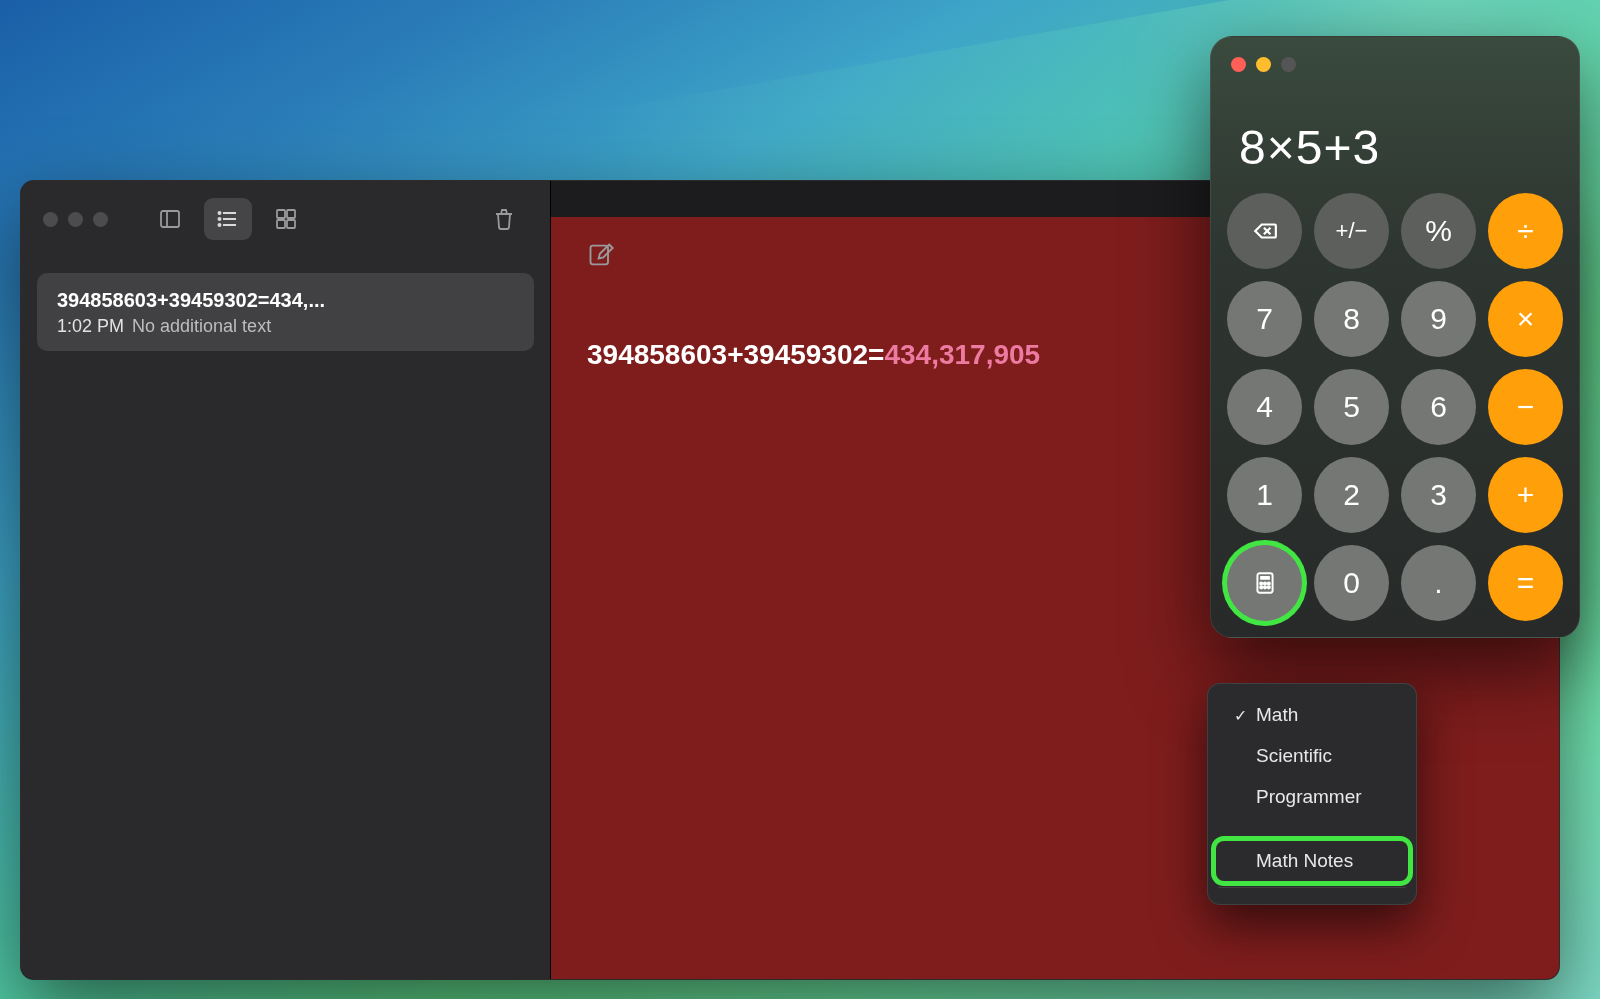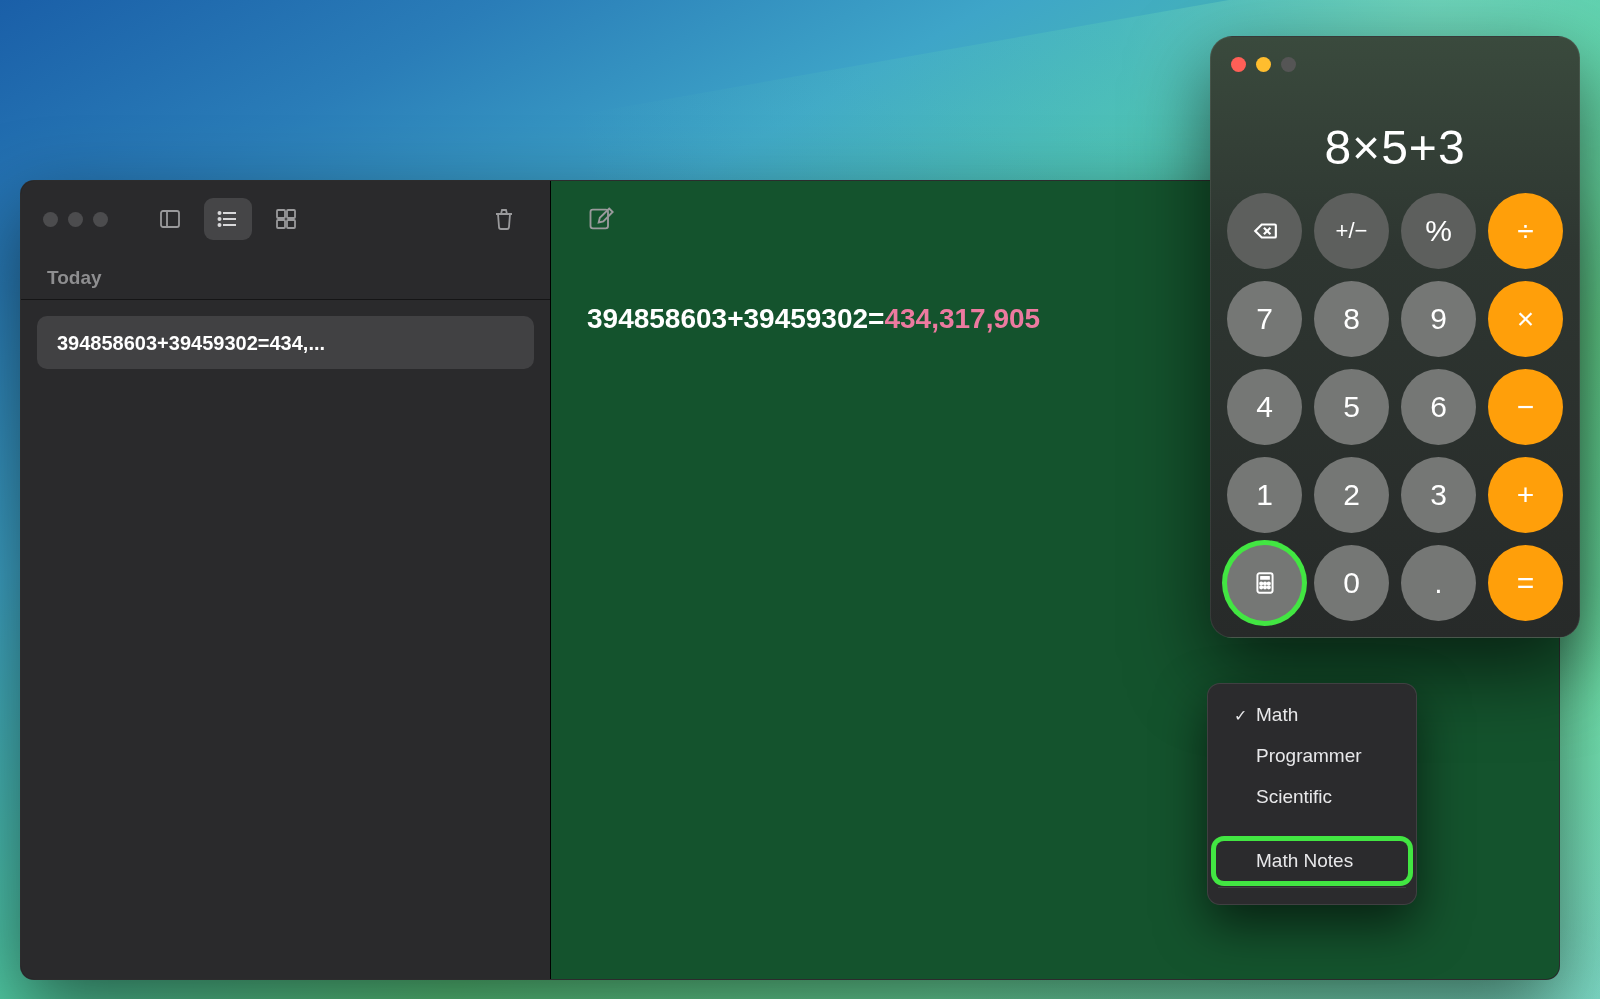--- a/index.html
+++ b/index.html
@@ -33,21 +33,21 @@
     .notes-section-h { padding: 10px 26px 10px; color: #8e8e90; font-size: 19px; font-weight: 600; border-bottom: 1px solid rgba(0,0,0,0.5); }
     
     .notes-list { padding: 16px; }
     .note-card { background: #414143; border-radius: 10px; padding: 16px 20px 14px; }
     .note-title { color: #fff; font-size: 20px; font-weight: 700; white-space: nowrap; overflow: hidden; text-overflow: ellipsis; }
     .note-sub { margin-top: 4px; color: #bdbdbf; font-size: 18px; }
     .note-sub .time { color: #e2e2e4; margin-right: 8px; }
     .note-folder { margin-top: 6px; display: flex; align-items: center; gap: 8px; color: #bdbdbf; font-size: 18px; }
     .note-folder svg { width: 18px; height: 18px; }
     
-    .notes-main { flex: 1; background: #14532d; display: flex; flex-direction: column; }
+    .notes-main { flex: 1; background: #7f1d1d; display: flex; flex-direction: column; margin-top: 36px; }
     .notes-main-tb { height: 76px; display: flex; align-items: center; gap: 28px; padding: 0 36px; color: #9a9a9c; }
     .notes-main-tb .spacer { flex: 1; }
     .notes-main-tb .ic { width: 28px; height: 28px; display: flex; align-items: center; justify-content: center; }
     .notes-main-tb .ic svg { width: 28px; height: 28px; }
     .notes-main-tb .aa { font-size: 26px; font-weight: 400; letter-spacing: 1px; }
     
     .editor { padding: 46px 36px; font-size: 28px; font-weight: 700; color: #fff; }
     .editor .res { color: #ed7aa0; font-weight: 700; }
     
     
@@ -55,21 +55,21 @@
       position: absolute; right: 20px; top: 36px; width: 370px;
       background: linear-gradient(180deg, #3a4a3d 0%, #2e3631 35%, #272a29 100%);
       border-radius: 22px; padding: 16px; box-shadow: 0 30px 80px rgba(0,0,0,0.6);
       border: 1px solid rgba(255,255,255,0.08);
     }
     .calc-dots { display: flex; gap: 10px; margin: 4px 4px 0; }
     .calc-dots .d { width: 15px; height: 15px; border-radius: 50%; }
     .calc-dots .r { background: #ff5f57; }
     .calc-dots .y { background: #ffbd2e; }
     .calc-dots .g { background: #555; }
-    .calc-display { text-align: center; color: #fff; font-size: 48px; font-weight: 400; padding: 48px 12px 18px; letter-spacing: 1px; }
+    .calc-display { text-align: left; color: #fff; font-size: 48px; font-weight: 400; padding: 48px 12px 18px; letter-spacing: 1px; }
     .calc-grid { display: grid; grid-template-columns: repeat(4, 1fr); gap: 12px; }
     .ckey {
       height: 76px; border-radius: 50%; display: flex; align-items: center; justify-content: center;
       font-size: 30px; color: #fff; cursor: pointer; user-select: none;
     }
     .kfn  { background: #5d5f5d; }
     .knum { background: #757775; }
     .kop  { background: #ff9f0a; }
     .ckey.hi { box-shadow: 0 0 0 5px #42e642; }
     .ckey svg { width: 26px; height: 26px; }
@@ -124,24 +124,26 @@
             </svg>
         </div>
         <div class="tbbtn trash-btn">
           <svg viewBox="0 0 24 24" fill="none" stroke="currentColor" stroke-width="1.8">
               <path d="M4 7h16"></path>
               <path d="M10 3h4l1 4H9l1-4z"></path>
               <path d="M6 7l1 13a2 2 0 0 0 2 2h6a2 2 0 0 0 2-2l1-13"></path>
             </svg>
         </div>
       </div>
-      <div class="notes-section-h">Today</div>
       <div class="notes-list">
         <div class="note-card">
           <div class="note-title">394858603+39459302=434,...</div>
+          <div class="note-sub">
+            <span class="time">1:02 PM</span><span>No additional text</span>
+          </div>
         </div>
       </div>
     </div>
     <div class="notes-main">
       <div class="notes-main-tb">
         <div class="ic">
           <svg viewBox="0 0 24 24" fill="none" stroke="currentColor" stroke-width="1.6">
               <rect x="3" y="4" width="15" height="16" rx="2"></rect>
               <path d="M19 3l3 3-8 8-4 1 1-4 8-8z"></path>
             </svg>
@@ -233,25 +235,25 @@
     </div>
   </div>
 
   <div class="calc-menu">
     <div class="menu-item">
       <span class="chk">✓</span>
       <span>Math</span>
     </div>
     <div class="menu-item">
       <span class="chk"></span>
-      <span>Programmer</span>
+      <span>Scientific</span>
     </div>
     <div class="menu-item">
       <span class="chk"></span>
-      <span>Scientific</span>
+      <span>Programmer</span>
     </div>
     <div class="menu-item hi sep-before">
       <span class="chk"></span>
       <span>Math Notes</span>
     </div>
     <div class="menu-sep"></div>
   </div>
 
 </div>
 

